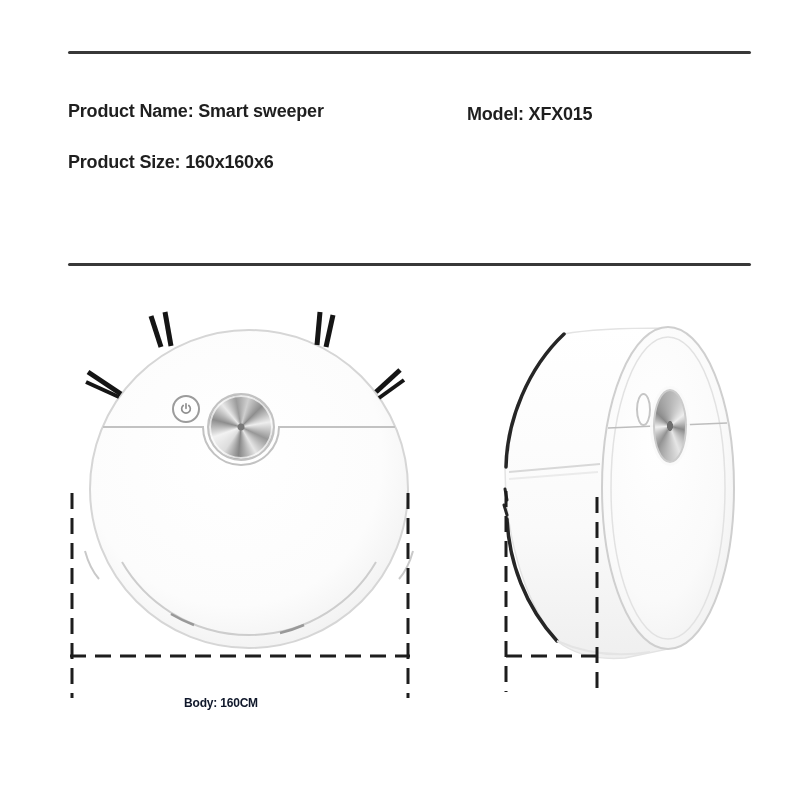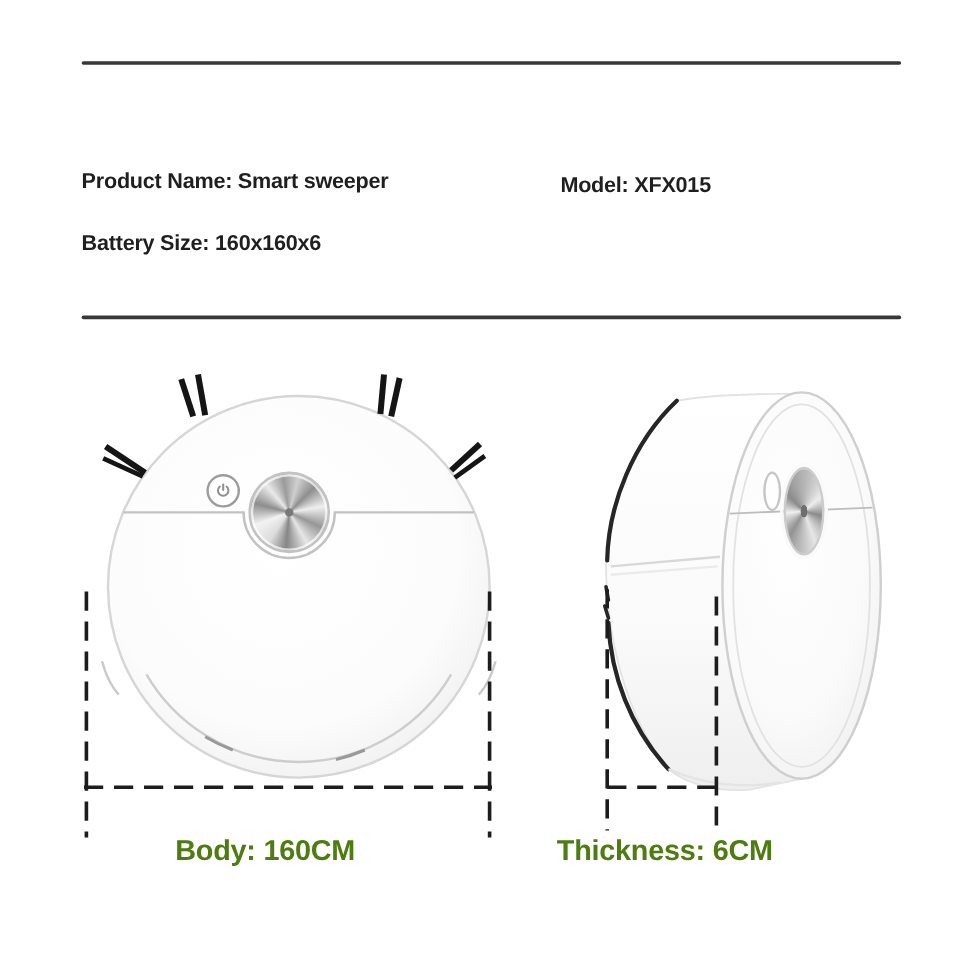--- a/index.html
+++ b/index.html
@@ -8,21 +8,21 @@
     font-family:"Liberation Sans", sans-serif; overflow:hidden;
   }
   .rule {
     position:absolute; left:68px; width:683px; height:3px;
     background:#383838; border-radius:2px;
   }
   .rule-top { top:51px; }
   .rule-mid { top:263px; }
   .spec-row {
     position:absolute; font-size:18px; font-weight:bold; color:#1f1f1f;
-    letter-spacing:-0.2px; white-space:nowrap; line-height:22px;margin-top:40px;
+    letter-spacing:-0.2px; white-space:nowrap; line-height:22px;
   }
   .spec-name    { left:68px;  top:100px; }
   .spec-model   { left:467px; top:103px; }
   .spec-size    { left:68px;  top:151px; }
   .spec-color   { left:467px; top:151px; }
   .spec-battery { left:68px;  top:200px; }
 
   .fig-svg { position:absolute; left:0; top:0; width:800px; height:800px; }
 
   .power-button {
@@ -52,36 +52,36 @@
         #929292 210deg, #f0f0f0 265deg, #8a8a8a 315deg, #b5b5b5 360deg);
     box-shadow: 0 0 0 3px rgba(250,250,250,0.95);
   }
   .power-oval-side {
     position:absolute; left:636px; top:393px; width:11px; height:29px;
     border:2px solid #c6c6c6; border-radius:50%;
     background:rgba(255,255,255,0.4);
   }
   .dim-label {
     position:absolute; top:696px; width:260px; text-align:center;
-    font-size:24px; font-weight:bold; color:#4d7c0f; letter-spacing:-0.2px;
+    font-size:12px; font-weight:bold; color:#0f172a; letter-spacing:-0.2px;
     white-space:nowrap;
   }
   .dim-label-body { left:91px; }
   .dim-label-thickness { left:424px; }
 </style>
 </head>
 <body>
 
 <div class="page">
 
   <div class="rule rule-top"></div>
 
   <div class="spec-row spec-name">Product Name: Smart sweeper</div>
   <div class="spec-row spec-model">Model: XFX015</div>
-  <div class="spec-row spec-size">Battery Size: 160x160x6</div>
+  <div class="spec-row spec-size">Product Size: 160x160x6</div>
 
   <div class="rule rule-mid"></div>
 
   <svg class="fig-svg" viewBox="0 0 800 800">
     <defs>
       <radialGradient id="bodyGrad" cx="45%" cy="40%" r="65%">
         <stop offset="0%" stop-color="#ffffff"></stop>
         <stop offset="72%" stop-color="#fcfcfc"></stop>
         <stop offset="100%" stop-color="#f0f0f0"></stop>
       </radialGradient>
@@ -160,15 +160,14 @@
     <svg width="14" height="14" viewBox="0 0 20 20">
       <path d="M10 2.5 V 9" fill="none" stroke="#8f8f8f" stroke-width="2.4" stroke-linecap="round"></path>
       <path d="M6 5 A 6.2 6.2 0 1 0 14 5" fill="none" stroke="#8f8f8f" stroke-width="2.4" stroke-linecap="round"></path>
     </svg>
   </div>
   <div class="disc"></div>
   <div class="spinner-side"></div>
   <div class="power-oval-side"></div>
 
   <div class="dim-label dim-label-body">Body: 160CM</div>
-  <div class="dim-label dim-label-thickness">Thickness: 6CM</div>
 
 </div>
 
 </body></html>

